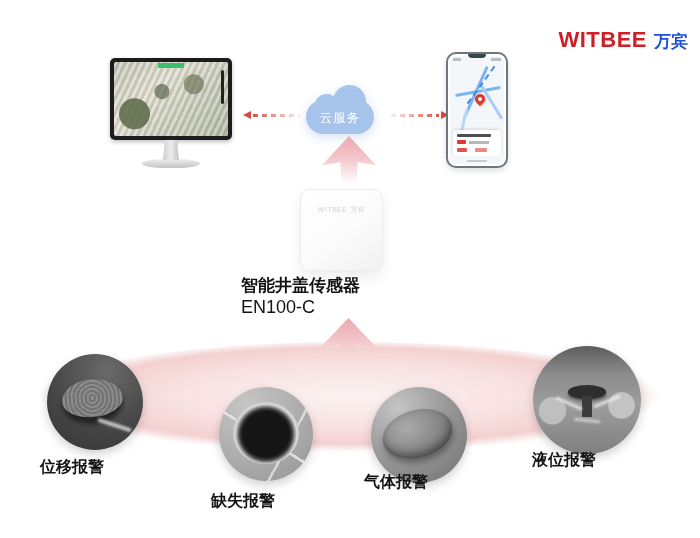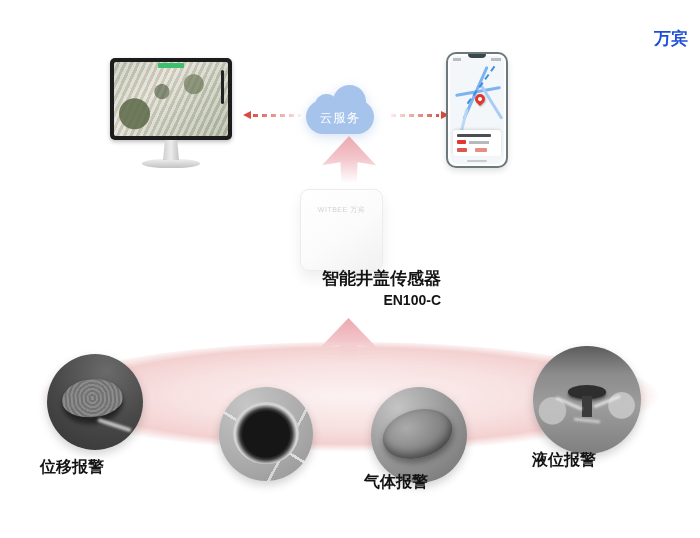--- a/index.html
+++ b/index.html
@@ -74,23 +74,23 @@
   .up-arrow { position:absolute; clip-path:polygon(50% 0%,100% 62%,66% 56%,64% 100%,36% 100%,34% 56%,0% 62%);
       background:linear-gradient(180deg,#eba9b0 0%,#f3c6cb 48%,rgba(250,235,236,.05) 100%); }
   .up-arrow.a1 { left:322px; top:136px; width:54px; height:47px; }
   .up-arrow.a2 { left:320px; top:318px; width:57px; height:48px; }
 
   
   .device { position:absolute; left:300px; top:189px; width:83px; height:82px; border-radius:9px;
       background:linear-gradient(145deg,#ffffff 0%,#fbfbfb 55%,#f1f1f2 100%);
       border:1px solid #ececec; box-shadow:0 7px 14px rgba(0,0,0,.07), inset 0 1px 0 #ffffff; }
   .device .brand { position:absolute; left:0; right:0; top:15px; text-align:center; font-size:7px; color:#d2d2d2; letter-spacing:.5px; }
-  .device-name { position:absolute; left:241px; top:268px; width:200px; text-align:right; color:#141414; }
+  .device-name { position:absolute; left:241px; top:275px; width:200px; text-align:left; color:#141414; }
   .device-name .t1 { font-size:17px; font-weight:700; line-height:22px; }
-  .device-name .t2 { font-size:14px; font-weight:700; line-height:21px; }
+  .device-name .t2 { font-size:18px; font-weight:400; line-height:21px; }
 
   
   .platform { position:absolute; left:38px; top:342px; width:622px; height:112px; border-radius:50%;
       background:radial-gradient(50% 50% at 50% 48%, rgba(252,241,241,.95) 0%, rgba(247,221,221,.9) 58%, rgba(243,206,206,.95) 86%, rgba(243,206,206,0) 100%);
       filter:blur(.5px); }
 
   
   .photo { position:absolute; border-radius:50%; overflow:hidden; box-shadow:0 4px 10px rgba(0,0,0,.18); }
   .photo.p1 { left:47px;  top:354px; width:96px;  height:96px;
       background:radial-gradient(circle at 62% 18%,#6a6a6a 0%,#474747 55%,#343434 100%); }
@@ -126,20 +126,21 @@
   .al2 { left:211px; top:491px; }
   .al3 { left:364px; top:472px; }
   .al4 { left:532px; top:450px; }
 </style>
 </head>
 <body>
 
 <div id="canvas">
 
   <div class="logo">
+    <span class="en">WITBEE</span>
     <span class="cn">万宾</span>
   </div>
 
   <div class="monitor">
     <div class="monitor-screen">
       <div class="monitor-display">
         <div class="monitor-badge"></div>
         <div class="monitor-slider"></div>
       </div>
     </div>
@@ -214,16 +215,17 @@
   </div>
   <div class="photo p4">
     <div class="cap"></div>
     <div class="stem"></div>
     <div class="splash1"></div>
     <div class="splash2"></div>
     <div class="splash3"></div>
   </div>
 
   <div class="alarm-label al1">位移报警</div>
+  <div class="alarm-label al2">缺失报警</div>
   <div class="alarm-label al3">气体报警</div>
   <div class="alarm-label al4">液位报警</div>
 
 </div>
 
 </body></html>

